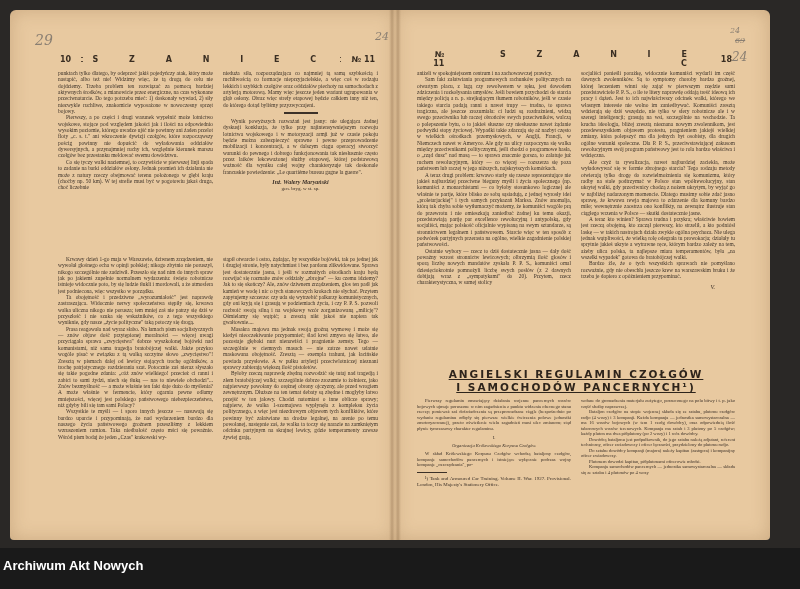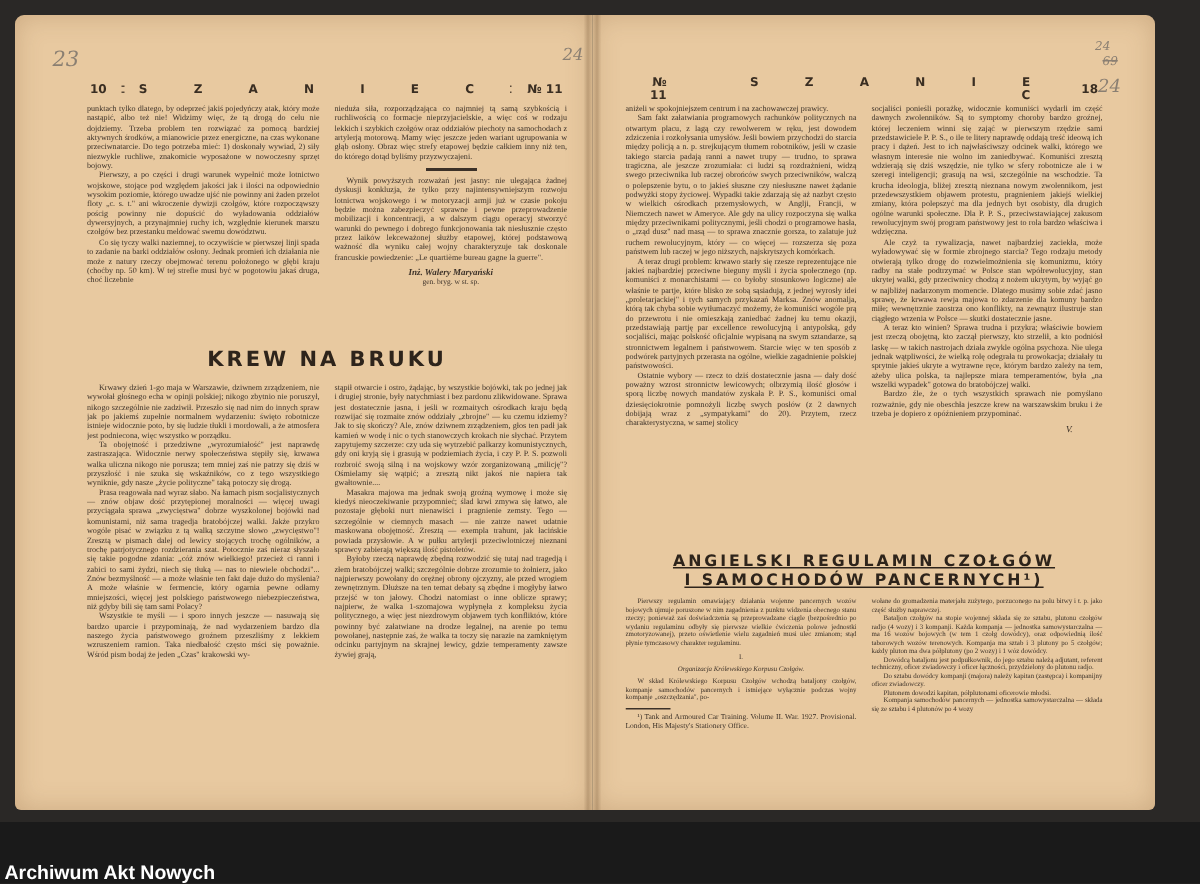--- a/index.html
+++ b/index.html
@@ -60,33 +60,33 @@
   .rank { font-family: "Liberation Serif", serif; font-size: 5px; color: #3c3128; text-align: center; }
   .sep { width: 34px; height: 2px; background: #3c3128; margin: 4px auto; }
   .initial { text-align: right; font-style: italic; font-size: 6px; padding-right: 20px; margin-top: 5px; }
   .section-num { text-align: center; margin: 4px 0 2px; }
   .section-title { text-align: center; font-style: italic; margin-bottom: 3px; }
   .footnote-rule { width: 30px; height: 1px; background: #3c3128; margin: 4px 0 3px; }
   .footnote { font-size: 5px; line-height: 6px; }
 
   .archive-label {
     position: absolute; left: 3px; top: 558px; font-family: "Liberation Sans", sans-serif;
-    font-weight: bold; font-size: 13px; color: #ffffff; margin-top: 16px;
+    font-weight: bold; font-size: 13px; color: #ffffff;
   }
 </style>
 </head>
 <body>
 
 <div class="scan-bg"></div>
 
 <div class="spread">
 
   <div class="page left">
     <div class="gutter"></div>
-    <div class="handnote" style="left:25px; top:22px; font-size:14px;">23</div>
+    <div class="handnote" style="left:25px; top:22px; font-size:14px;">29</div>
     <div class="handnote" style="left:365px; top:20px; font-size:11px;">24</div>
 
     <div class="header">
       <span>10</span>
       <span class="rule"></span>
       <span class="title">S Z A N I E C</span>
       <span class="rule"></span>
       <span>№ 11</span>
     </div>
 
@@ -98,21 +98,20 @@
       </div>
       <div class="col">
         <p class="noindent">nieduża siła, rozporządzająca co najmniej tą samą szybkością i ruchliwością co formacje nieprzyjacielskie, a więc coś w rodzaju lekkich i szybkich czołgów oraz oddziałów piechoty na samochodach z artylerją motorową. Mamy więc jeszcze jeden wariant ugrupowania w głąb osłony. Obraz więc strefy etapowej będzie całkiem inny niż ten, do którego dotąd byliśmy przyzwyczajeni.</p>
         <div class="sep"></div>
         <p>Wynik powyższych rozważań jest jasny: nie ulegająca żadnej dyskusji konkluzja, że tylko przy najintensywniejszym rozwoju lotnictwa wojskowego i w motoryzacji armji już w czasie pokoju będzie można zabezpieczyć sprawne i pewne przeprowadzenie mobilizacji i koncentracji, a w dalszym ciągu operacyj stworzyć warunki do pewnego i dobrego funkcjonowania tak niesłusznie często przez laików lekceważonej służby etapowej, której podstawową ważność dla wyniku całej wojny charakteryzuje tak doskonale francuskie powiedzenie: „Le quartième bureau gagne la guerre".</p>
         <div class="signature">Inż. Walery Maryański</div>
         <div class="rank">gen. bryg. w st. sp.</div>
       </div>
     </div>
 
-    <div class="article-title" style="left:48px; width:320px; top:222px; font-size:14px;">KREW NA BRUKU</div>
 
     <div class="cols" style="left:48px; top:246px; width:320px; height:245px;">
       <div class="col">
         <p>Krwawy dzień 1-go maja w Warszawie, dziwnem zrządzeniem, nie wywołał głośnego echa w opinji polskiej; nikogo zbytnio nie poruszył, nikogo szczególnie nie zadziwił. Przeszło się nad nim do innych spraw jak po jakiemś zupełnie normalnem wydarzeniu: święto robotnicze istnieje widocznie poto, by się ludzie tłukli i mordowali, a że atmosfera jest podniecona, więc wszystko w porządku.</p>
         <p>Ta obojętność i przedziwne „wyrozumiałość" jest naprawdę zastraszająca. Widocznie nerwy społeczeństwa stępiły się, krwawa walka uliczna nikogo nie porusza; tem mniej zaś nie patrzy się dziś w przyszłość i nie szuka się wskaźników, co z tego wszystkiego wyniknie, gdy nasze „życie polityczne" taką potoczy się drogą.</p>
         <p>Prasa reagowała nad wyraz słabo. Na łamach pism socjalistycznych — znów objaw dość przytępionej moralności — więcej uwagi przyciągała sprawa „zwycięstwa" dobrze wyszkolonej bojówki nad komunistami, niż sama tragedja bratobójczej walki. Jakże przykro wogóle pisać w związku z tą walką szczytne słowo „zwycięstwo"! Zresztą w pismach dalej od lewicy stojących trochę ogólników, a trochę patrjotycznego rozdzierania szat. Potocznie zaś nieraz słyszało się takie pogodne zdania: „cóż znów wielkiego! przecież ci ranni i zabici to sami żydzi, niech się tłuką — nas to niewiele obchodzi"... Znów bezmyślność — a może właśnie ten fakt daje dużo do myślenia? A może właśnie w fermencie, który ogarnia pewne odłamy mniejszości, więcej jest polskiego państwowego niebezpieczeństwa, niż gdyby bili się tam sami Polacy?</p>
         <p>Wszystkie te myśli — i sporo innych jeszcze — nasuwają się bardzo uparcie i przypominają, że nad wydarzeniem bardzo dla naszego życia państwowego groźnem przeszliśmy z lekkiem wzruszeniem ramion. Taka niedbałość często mści się poważnie. Wśród pism bodaj że jeden „Czas" krakowski wy-</p>
       </div>
       <div class="col">
         <p class="noindent">stąpił otwarcie i ostro, żądając, by wszystkie bojówki, tak po jednej jak i drugiej stronie, były natychmiast i bez pardonu zlikwidowane. Sprawa jest dostatecznie jasna, i jeśli w rozmaitych ośrodkach kraju będą rozwijać się rozmaite znów oddziały „zbrojne" — ku czemu idziemy? Jak to się skończy? Ale, znów dziwnem zrządzeniem, głos ten padł jak kamień w wodę i nic o tych stanowczych krokach nie słychać. Przytem zapytujemy szczerze: czy uda się wytrzebić palkarzy komunistycznych, gdy oni kryją się i grasują w podziemiach życia, i czy P. P. S. pozwoli rozbroić swoją silną i na wojskowy wzór zorganizowaną „milicję"? Ośmielamy się wątpić; a zresztą nikt jakoś nie napiera tak gwałtownie....</p>

